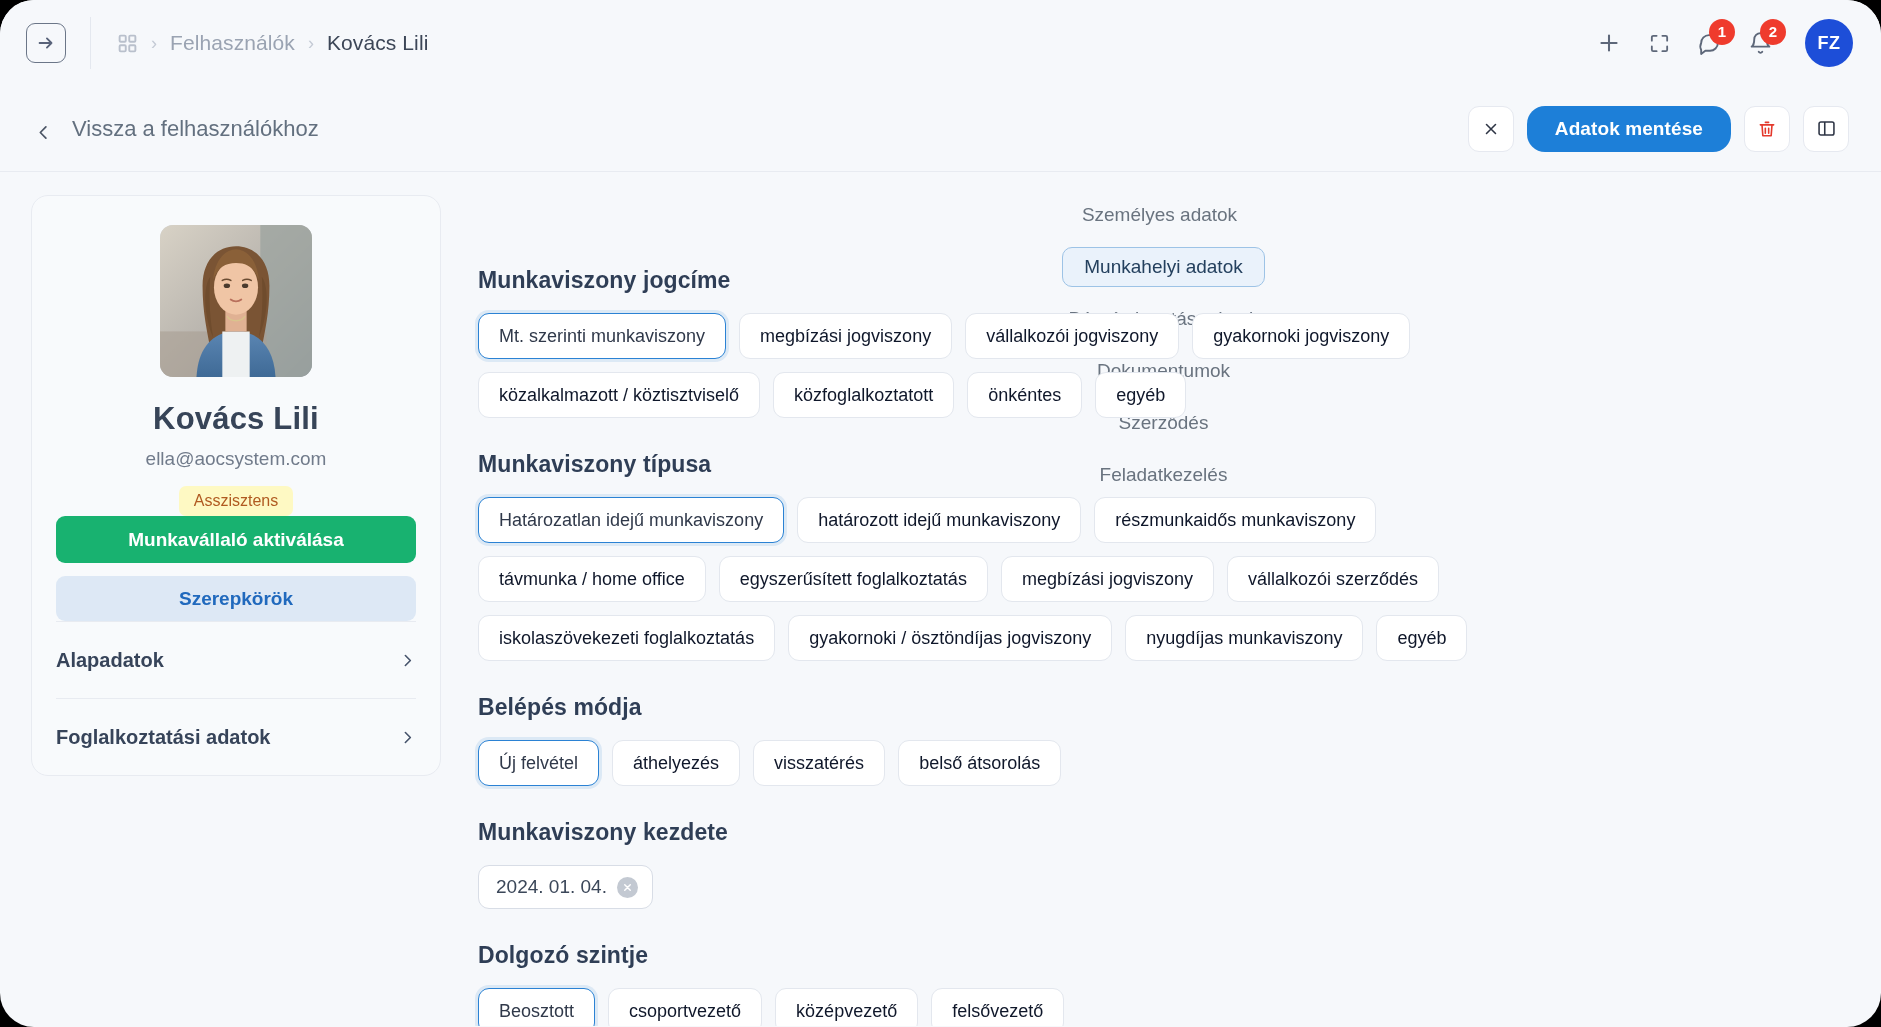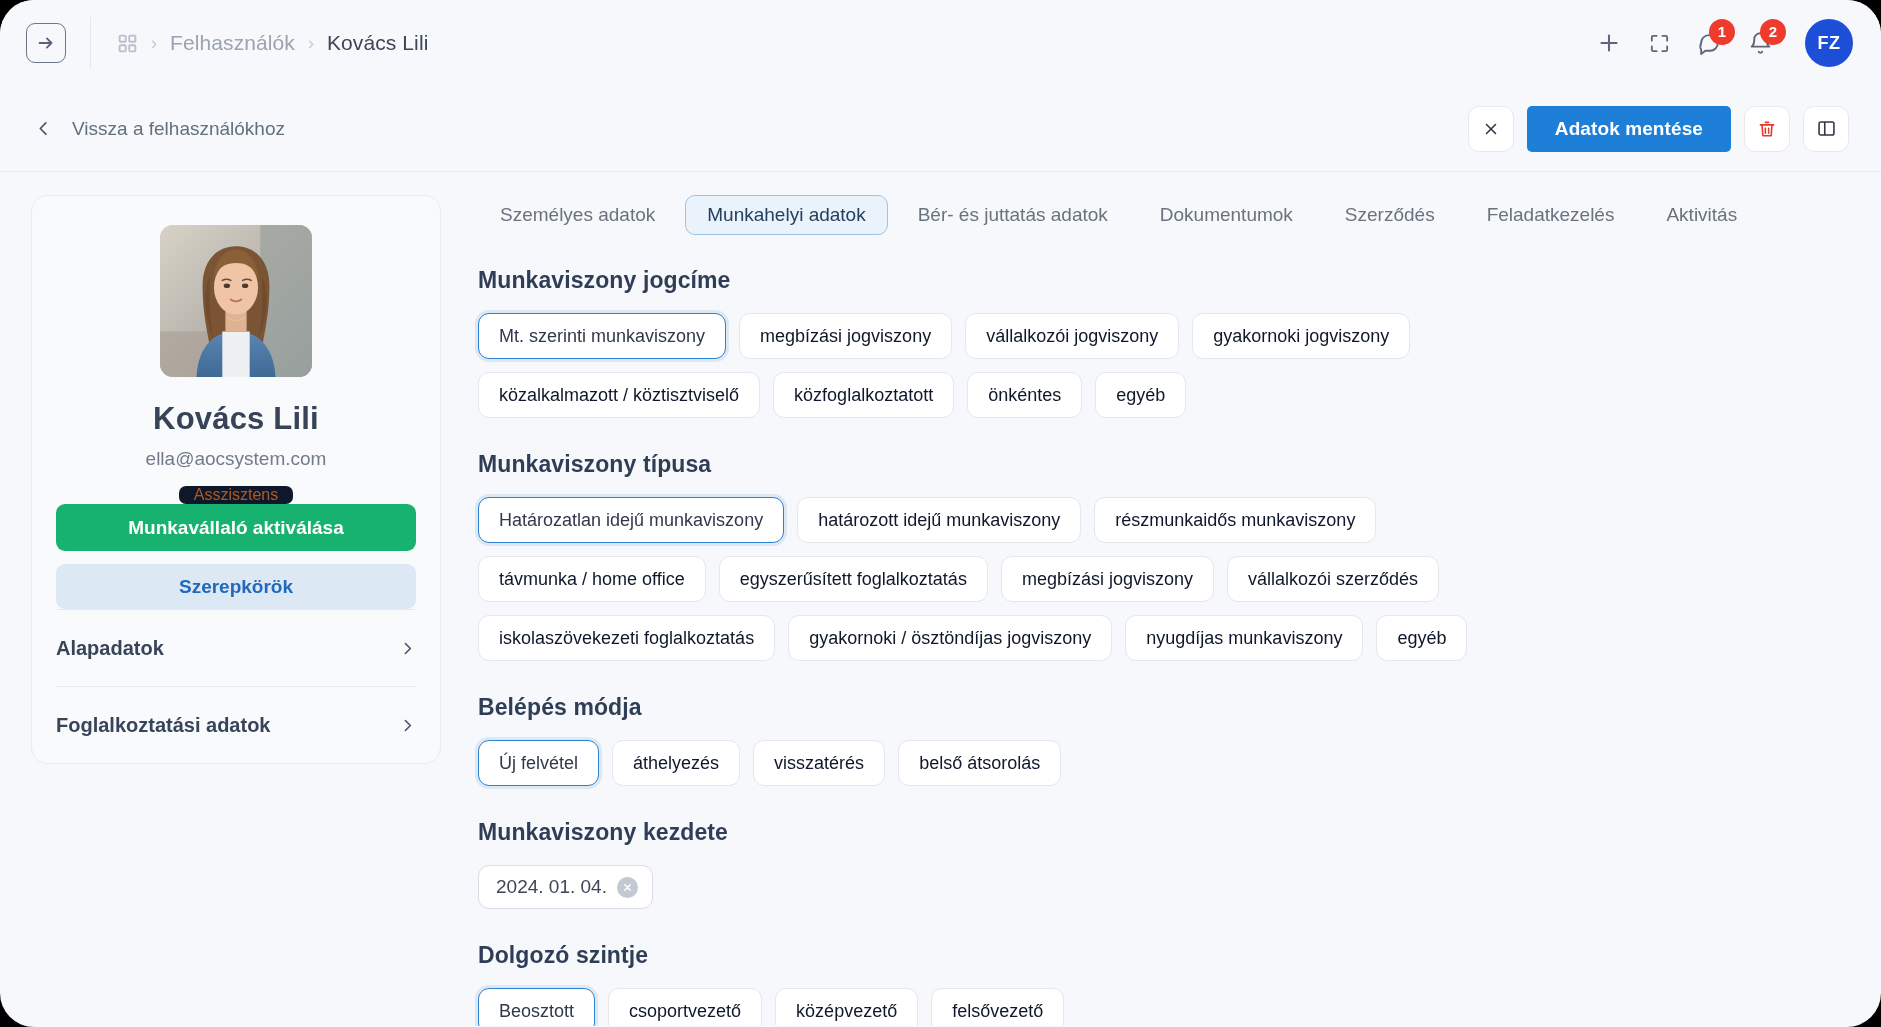--- a/index.html
+++ b/index.html
@@ -85,39 +85,39 @@
   }
 
   
   .actionbar {
     height: 86px;
     display: flex; align-items: center;
     padding: 0 32px 0 34px;
     border-bottom: 1px solid #e8ebf1;
   }
   .back-link {
-    display: flex; align-items: center; gap: 19px;
-    color: #63707f; font-size: 19px; cursor: pointer;
+    display: flex; align-items: flex-end; gap: 19px;
+    color: #63707f; font-size: 22px; cursor: pointer;
   }
   .action-right { margin-left: auto; display: flex; align-items: center; gap: 13px; }
   .sq-btn {
     width: 46px; height: 46px;
     background: #fff;
     border: 1px solid #e6e9f0;
     border-radius: 11px;
     display: flex; align-items: center; justify-content: center;
     color: #2e3545;
     cursor: pointer;
   }
   .sq-btn.danger { color: #e4392c; }
   .primary-btn {
     height: 46px;
     background: #1d7fd8;
     color: #fff;
-    border: none; border-radius: 5px;
+    border: none; border-radius: 18px;
     padding: 0 28px;
     font-size: 19px; font-weight: 700;
     font-family: inherit;
     cursor: pointer;
     letter-spacing: .1px;
   }
 
   
   .body { display: flex; padding: 23px 0 0 31px; height: calc(1027px - 86px - 87px); }
 
@@ -146,24 +146,24 @@
     margin-top: 24px;
     font-size: 31px; font-weight: 700;
     color: #374458; letter-spacing: .2px;
   }
   .profile-email {
     text-align: center; margin-top: 11px;
     font-size: 19px; color: #717b8b;
   }
   .role-pill-wrap { display: flex; justify-content: center; margin-top: 16px; }
   .role-pill {
-    background: #0f172a;
+    background: #fef9c3;
     color: #b05a20;
     font-size: 16px;
-    padding: 0 15px;
+    padding: 6px 15px;
     border-radius: 7px;
   }
   .green-btn {
     display: block; width: 100%;
     height: 47px;
     background: #18b270;
     color: #fff;
     border: none; border-radius: 9px;
     font-size: 19px; font-weight: 700;
     font-family: inherit;
@@ -189,24 +189,25 @@
     color: #37445a;
     font-size: 20px; font-weight: 700;
     cursor: pointer;
   }
   .acc-item:first-of-type { margin-top: 26px; }
   .chev { color: #46536b; display: flex; }
 
   
   .main { flex: 1; padding: 0 40px 0 37px; overflow: hidden; }
   .tabs {
-    display: flex; align-items: flex-start;
-    gap: 0;
+    display: flex; align-items: center;
+    gap: 12px;
     height: 42px;
     margin-bottom: 30px;
+    flex-direction: column;
   }
   .tab {
     font-size: 19px; color: #69737f;
     padding: 9px 22px;
     border-radius: 10px;
     cursor: pointer;
     white-space: nowrap;
   }
   .tab + .tab { margin-left: 8px; }
   .tab.active {

